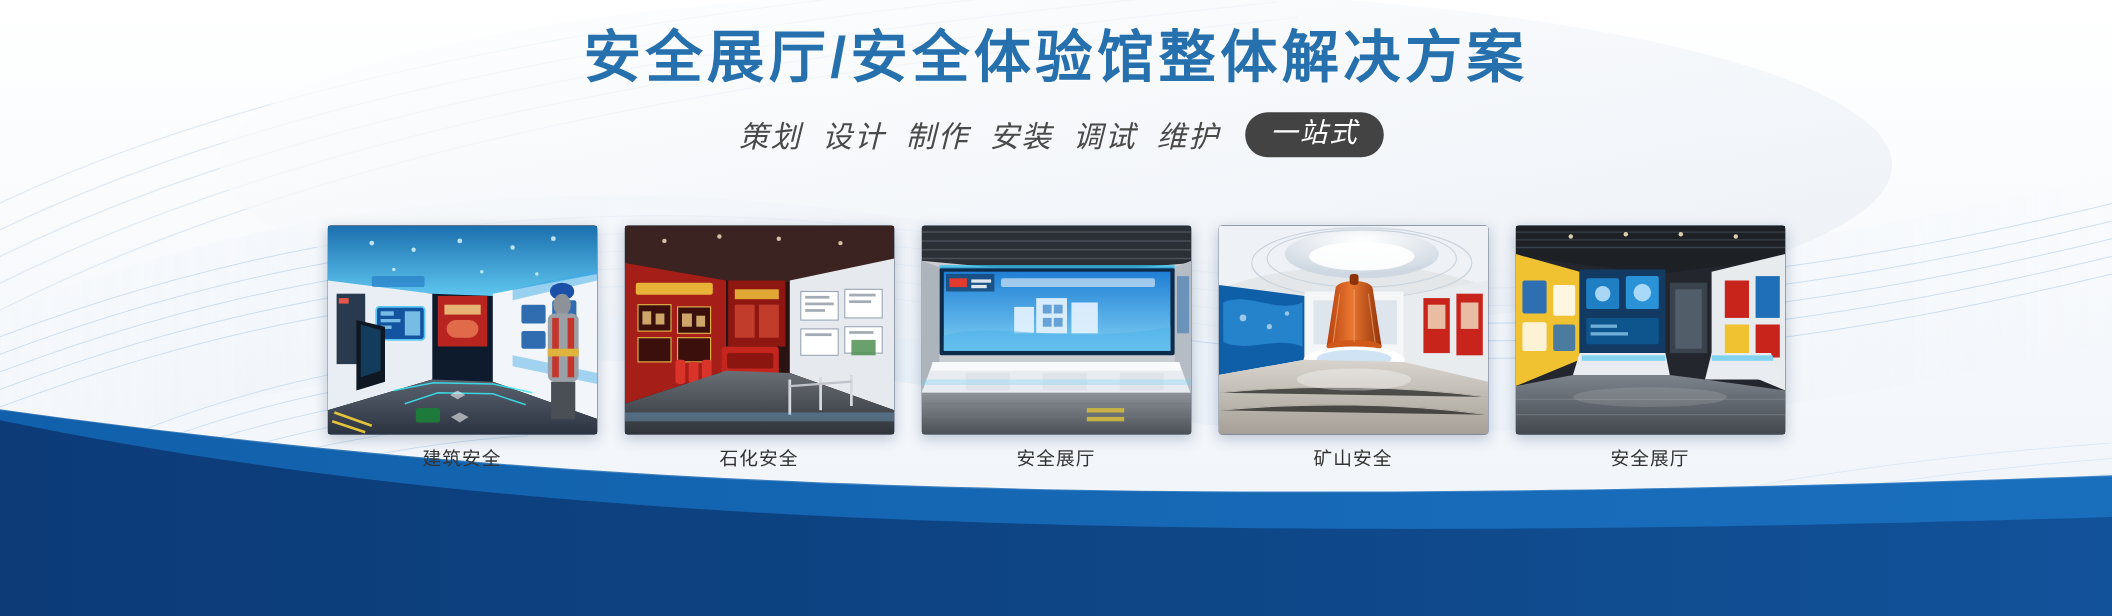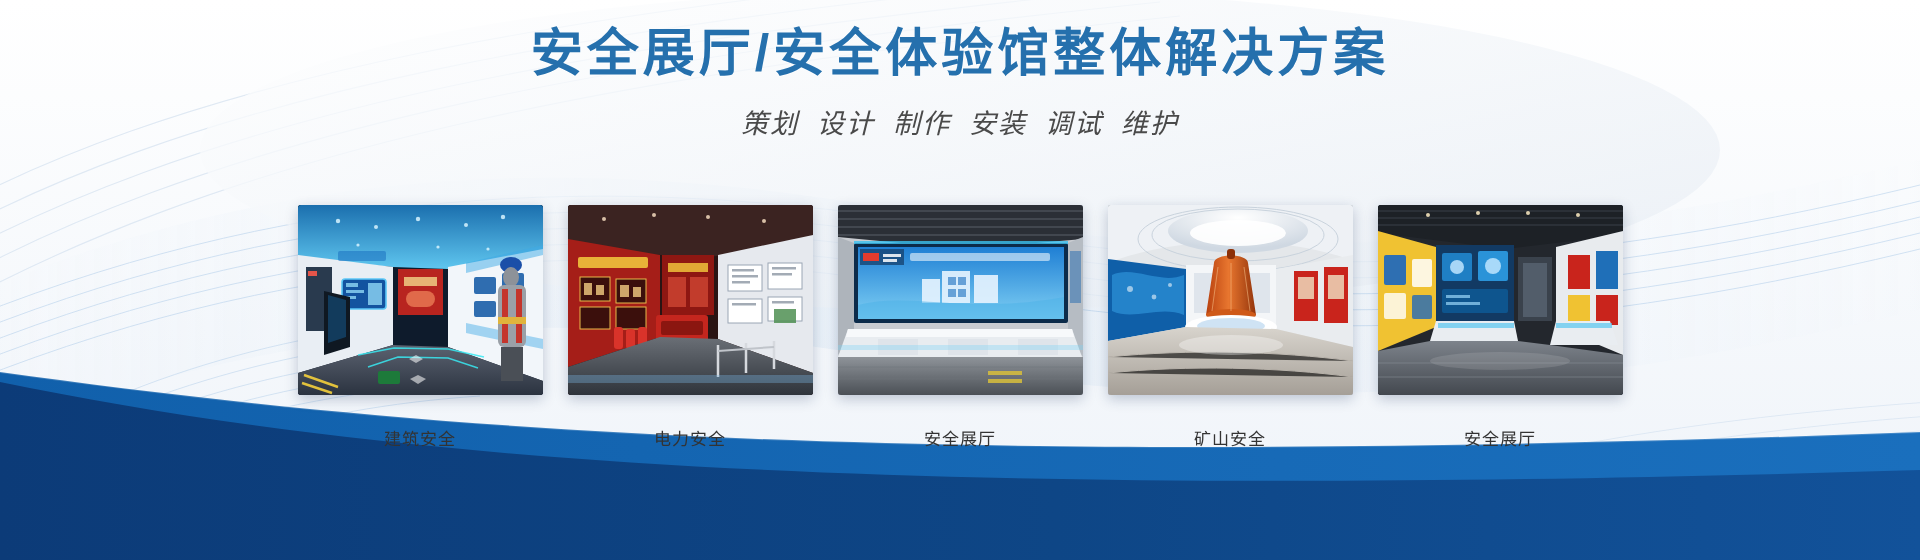--- a/index.html
+++ b/index.html
@@ -60,21 +60,21 @@
   }
   .thumb{ width:245px; display:flex; flex-direction:column; align-items:center; }
   .thumb .frame{
     width:245px; height:190px; border-radius:3px; overflow:hidden;
     position:relative;
     box-shadow:0 4px 13px rgba(22,48,90,.25);
     background:#11243c;
   }
   .thumb .frame svg{ display:block; width:245px; height:190px; }
   .thumb .cap{
-    margin-top:30px; font-size:17px; color:#333333; letter-spacing:1px;
+    margin-top:8px; font-size:17px; color:#333333; letter-spacing:1px;
   }
 
   
   .waves{ position:absolute; left:0; bottom:0; width:1920px; height:240px; z-index:4; }
   .waves svg{ display:block; width:1920px; height:240px; }
 </style>
 </head>
 <body>
 
 <div id="banner">
@@ -140,20 +140,21 @@
   <div class="headline-wrap">
     <div class="headline">安全展厅/安全体验馆整体解决方案</div>
 
     <div class="subline">
       <span class="step">策划</span>
       <span class="step">设计</span>
       <span class="step">制作</span>
       <span class="step">安装</span>
       <span class="step">调试</span>
       <span class="step">维护</span>
+      <span class="badge">一站式</span>
     </div>
   </div>
 
   <div class="thumbs">
 
     <div class="thumb">
       <div class="frame">
         <svg viewBox="0 0 245 190" preserveAspectRatio="none" aria-hidden="true">
           <defs>
             <linearGradient id="c1floor" x1="0" y1="0" x2="0" y2="1">
@@ -310,21 +311,21 @@
 
           <g stroke="#d6d9de" stroke-width="2.5">
             <path d="M150,140 L150,172"></path>
               <path d="M178,138 L178,168"></path>
               <path d="M206,136 L206,164"></path>
           </g>
           <path d="M150,146 L206,142" stroke="#c0c4ca" stroke-width="2" fill="none"></path>
           <rect x="0" y="170" width="245" height="8" fill="#7bb7e6" opacity=".35"></rect>
         </svg>
       </div>
-      <div class="cap">电力安全</div>
+      <div class="cap">石化安全</div>
     </div>
 
     <div class="thumb">
       <div class="frame">
         <svg viewBox="0 0 245 190" preserveAspectRatio="none" aria-hidden="true">
           <defs>
             <linearGradient id="c3s" x1="0" y1="0" x2="0" y2="1">
               <stop offset="0%" stop-color="#1f7fd4"></stop>
                 <stop offset="100%" stop-color="#7fd0f4"></stop>
             </linearGradient>

